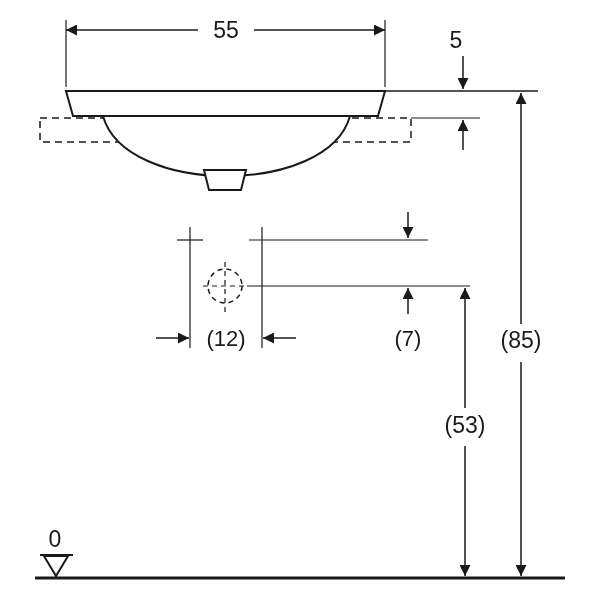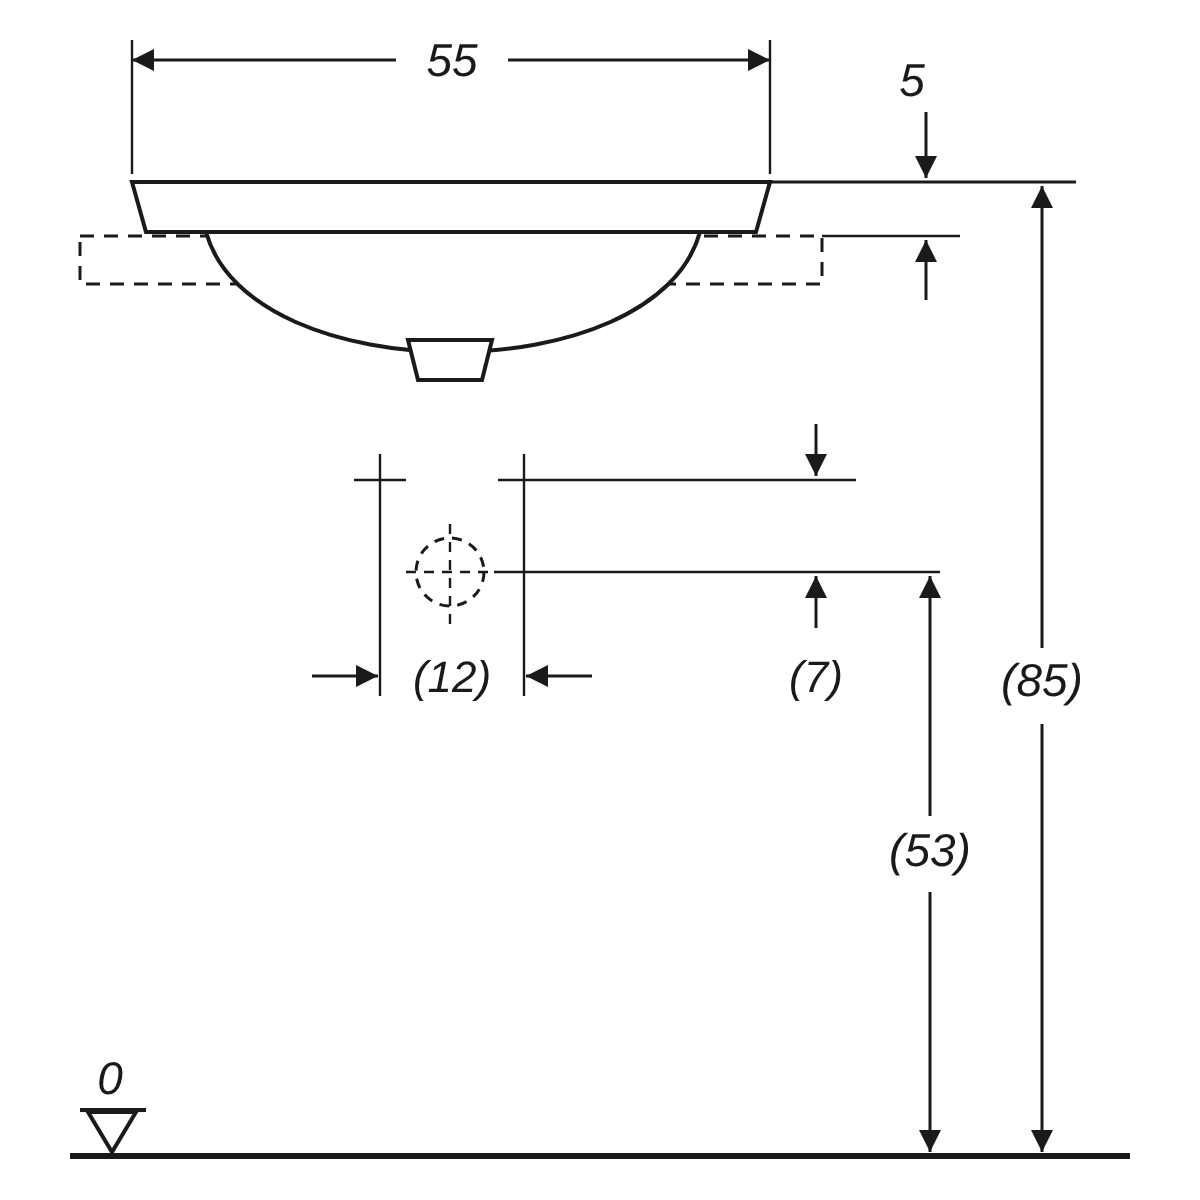--- a/index.html
+++ b/index.html
@@ -1,17 +1,17 @@
 <!DOCTYPE html>
 <html style="--line: #1a1a1a; --bg: #ffffff;"><head>
 <meta charset="utf-8">
 <style>
   :root { --line:#1a1a1a; --bg:#ffffff; }
   html, body { margin:0; padding:0; width:600px; height:600px; background:var(--bg); }
-  .drawing-wrap { width:600px; height:600px;font-style:italic; }
+  .drawing-wrap { width:600px; height:600px; }
   text { font-family:"Liberation Sans", sans-serif; fill:var(--line); }
   .t-big { font-size:23px; }
   .t-mid { font-size:22px; }
   .anchor-mid { text-anchor:middle; }
   .s2  { stroke:var(--line); stroke-width:2;   fill:none; stroke-linecap:butt; }
   .s15 { stroke:var(--line); stroke-width:1.5; fill:none; }
   .s1  { stroke:var(--line); stroke-width:1.2; fill:none; }
   .s3  { stroke:var(--line); stroke-width:3;   fill:none; }
   .fill-white { fill:#ffffff; }
   .dash-long  { stroke-dasharray:7 5; }

